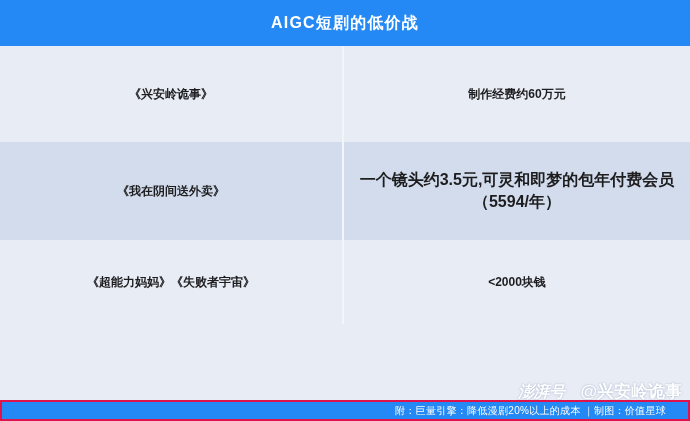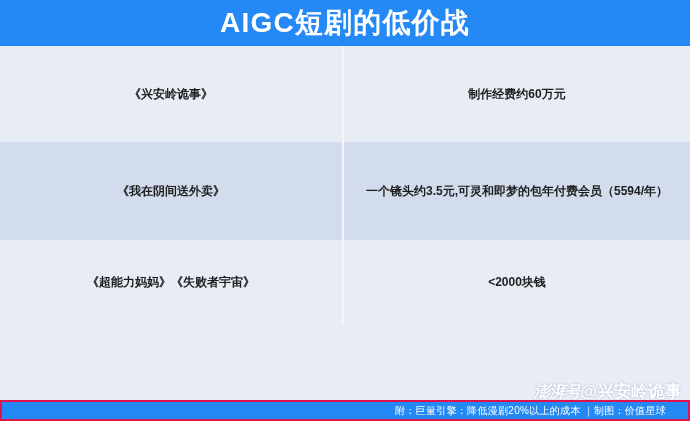--- a/index.html
+++ b/index.html
@@ -25,21 +25,21 @@
     top: 0;
     width: 690px;
     height: 46px;
     background: #2589f5;
     display: flex;
     align-items: center;
     justify-content: center;
   }
   .header-title {
     color: #ffffff;
-    font-size: 28px;
+    font-size: 16px;
     font-weight: bold;
     letter-spacing: 1.2px;
     line-height: 1;
     white-space: nowrap;
   }
 
   
   .table-wrap {
     position: absolute;
     left: 0;
@@ -74,21 +74,21 @@
     line-height: 1.35;
   }
   .tcell.c-title {
     width: 344px;
     border-right: 2px solid #f2f5fa;
   }
   .tcell.c-value {
     width: 346px;
   }
   .tcell.c-value.small {
-    font-size: 12px;
+    font-size: 16px;
   }
 
   
   .footer-bar {
     position: absolute;
     left: 0;
     top: 400px;
     width: 690px;
     height: 21px;
     box-sizing: border-box;
@@ -108,21 +108,21 @@
     transform: translateX(-22px);
   }
 
   
   .watermark {
     position: absolute;
     right: 8px;
     top: 380px;
     display: flex;
     align-items: baseline;
-    gap: 0;
+    gap: 16px;
     font-style: italic;
     font-weight: bold;
     color: #ffffff;
     text-shadow: 0 0 2px rgba(60,90,140,0.45);
     white-space: nowrap;
     pointer-events: none;
   }
   .watermark .wm-brand {
     font-size: 16px;
     letter-spacing: -0.5px;

